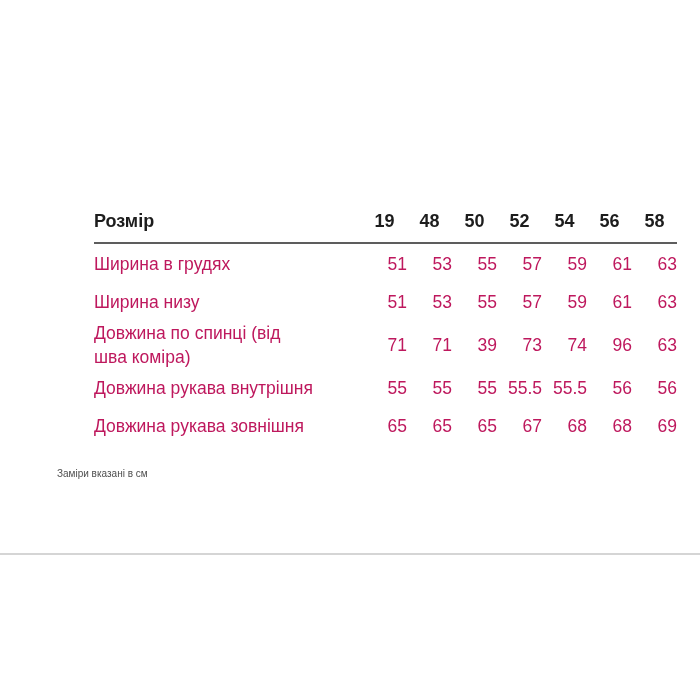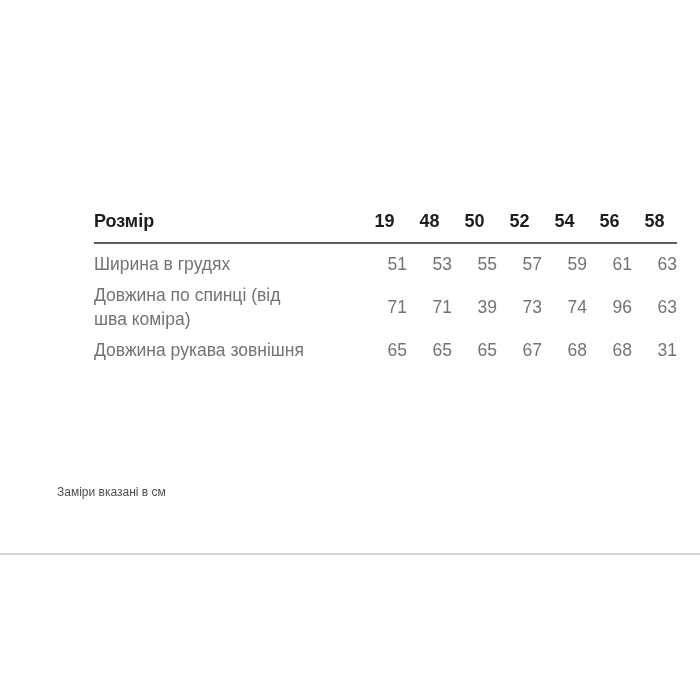--- a/index.html
+++ b/index.html
@@ -30,34 +30,34 @@
     font-weight: 700;
     color: #1d1d1d;
     padding: 0 0 10px 0;
     border-bottom: 2px solid #5d5d5d;
     line-height: 22px;
   }
   th.row-head { text-align: left; }
   th.size-col { text-align: center; }
   td {
     font-size: 17.5px;
-    color: #737373;
+    color: #be185d;
     vertical-align: middle;
     padding: 7px 0;
     line-height: 24px;
   }
   td.label { text-align: left; white-space: pre-line; }
   td.val   { text-align: right; }
   tr.first td { padding-top: 8px; }
   tr.tall td  { padding-top: 0; padding-bottom: 0; }
   .footnote {
     position: absolute;
     left: 57px;
-    top: 485px;
-    font-size: 12px;
+    top: 467px;
+    font-size: 10px;
     line-height: 14px;
     color: #4e4e4e;
   }
   .divider {
     position: absolute;
     left: 0;
     top: 553px;
     width: 700px;
     height: 2px;
     background: #d5d5d5;
@@ -94,40 +94,60 @@
       <tr class="first">
         <td class="label">Ширина в грудях</td>
         <td class="val">51</td>
         <td class="val">53</td>
         <td class="val">55</td>
         <td class="val">57</td>
         <td class="val">59</td>
         <td class="val">61</td>
         <td class="val">63</td>
       </tr>
+      <tr>
+        <td class="label">Ширина низу</td>
+        <td class="val">51</td>
+        <td class="val">53</td>
+        <td class="val">55</td>
+        <td class="val">57</td>
+        <td class="val">59</td>
+        <td class="val">61</td>
+        <td class="val">63</td>
+      </tr>
       <tr class="tall">
         <td class="label">Довжина по спинці (від
 шва коміра)</td>
         <td class="val">71</td>
         <td class="val">71</td>
         <td class="val">39</td>
         <td class="val">73</td>
         <td class="val">74</td>
         <td class="val">96</td>
         <td class="val">63</td>
       </tr>
       <tr>
+        <td class="label">Довжина рукава внутрішня</td>
+        <td class="val">55</td>
+        <td class="val">55</td>
+        <td class="val">55</td>
+        <td class="val">55.5</td>
+        <td class="val">55.5</td>
+        <td class="val">56</td>
+        <td class="val">56</td>
+      </tr>
+      <tr>
         <td class="label">Довжина рукава зовнішня</td>
         <td class="val">65</td>
         <td class="val">65</td>
         <td class="val">65</td>
         <td class="val">67</td>
         <td class="val">68</td>
         <td class="val">68</td>
-        <td class="val">31</td>
+        <td class="val">69</td>
       </tr>
     </tbody>
   </table>
 </div>
 
 <div class="footnote">Заміри вказані в см</div>
 
 <div class="divider"></div>
 
 </body></html>

